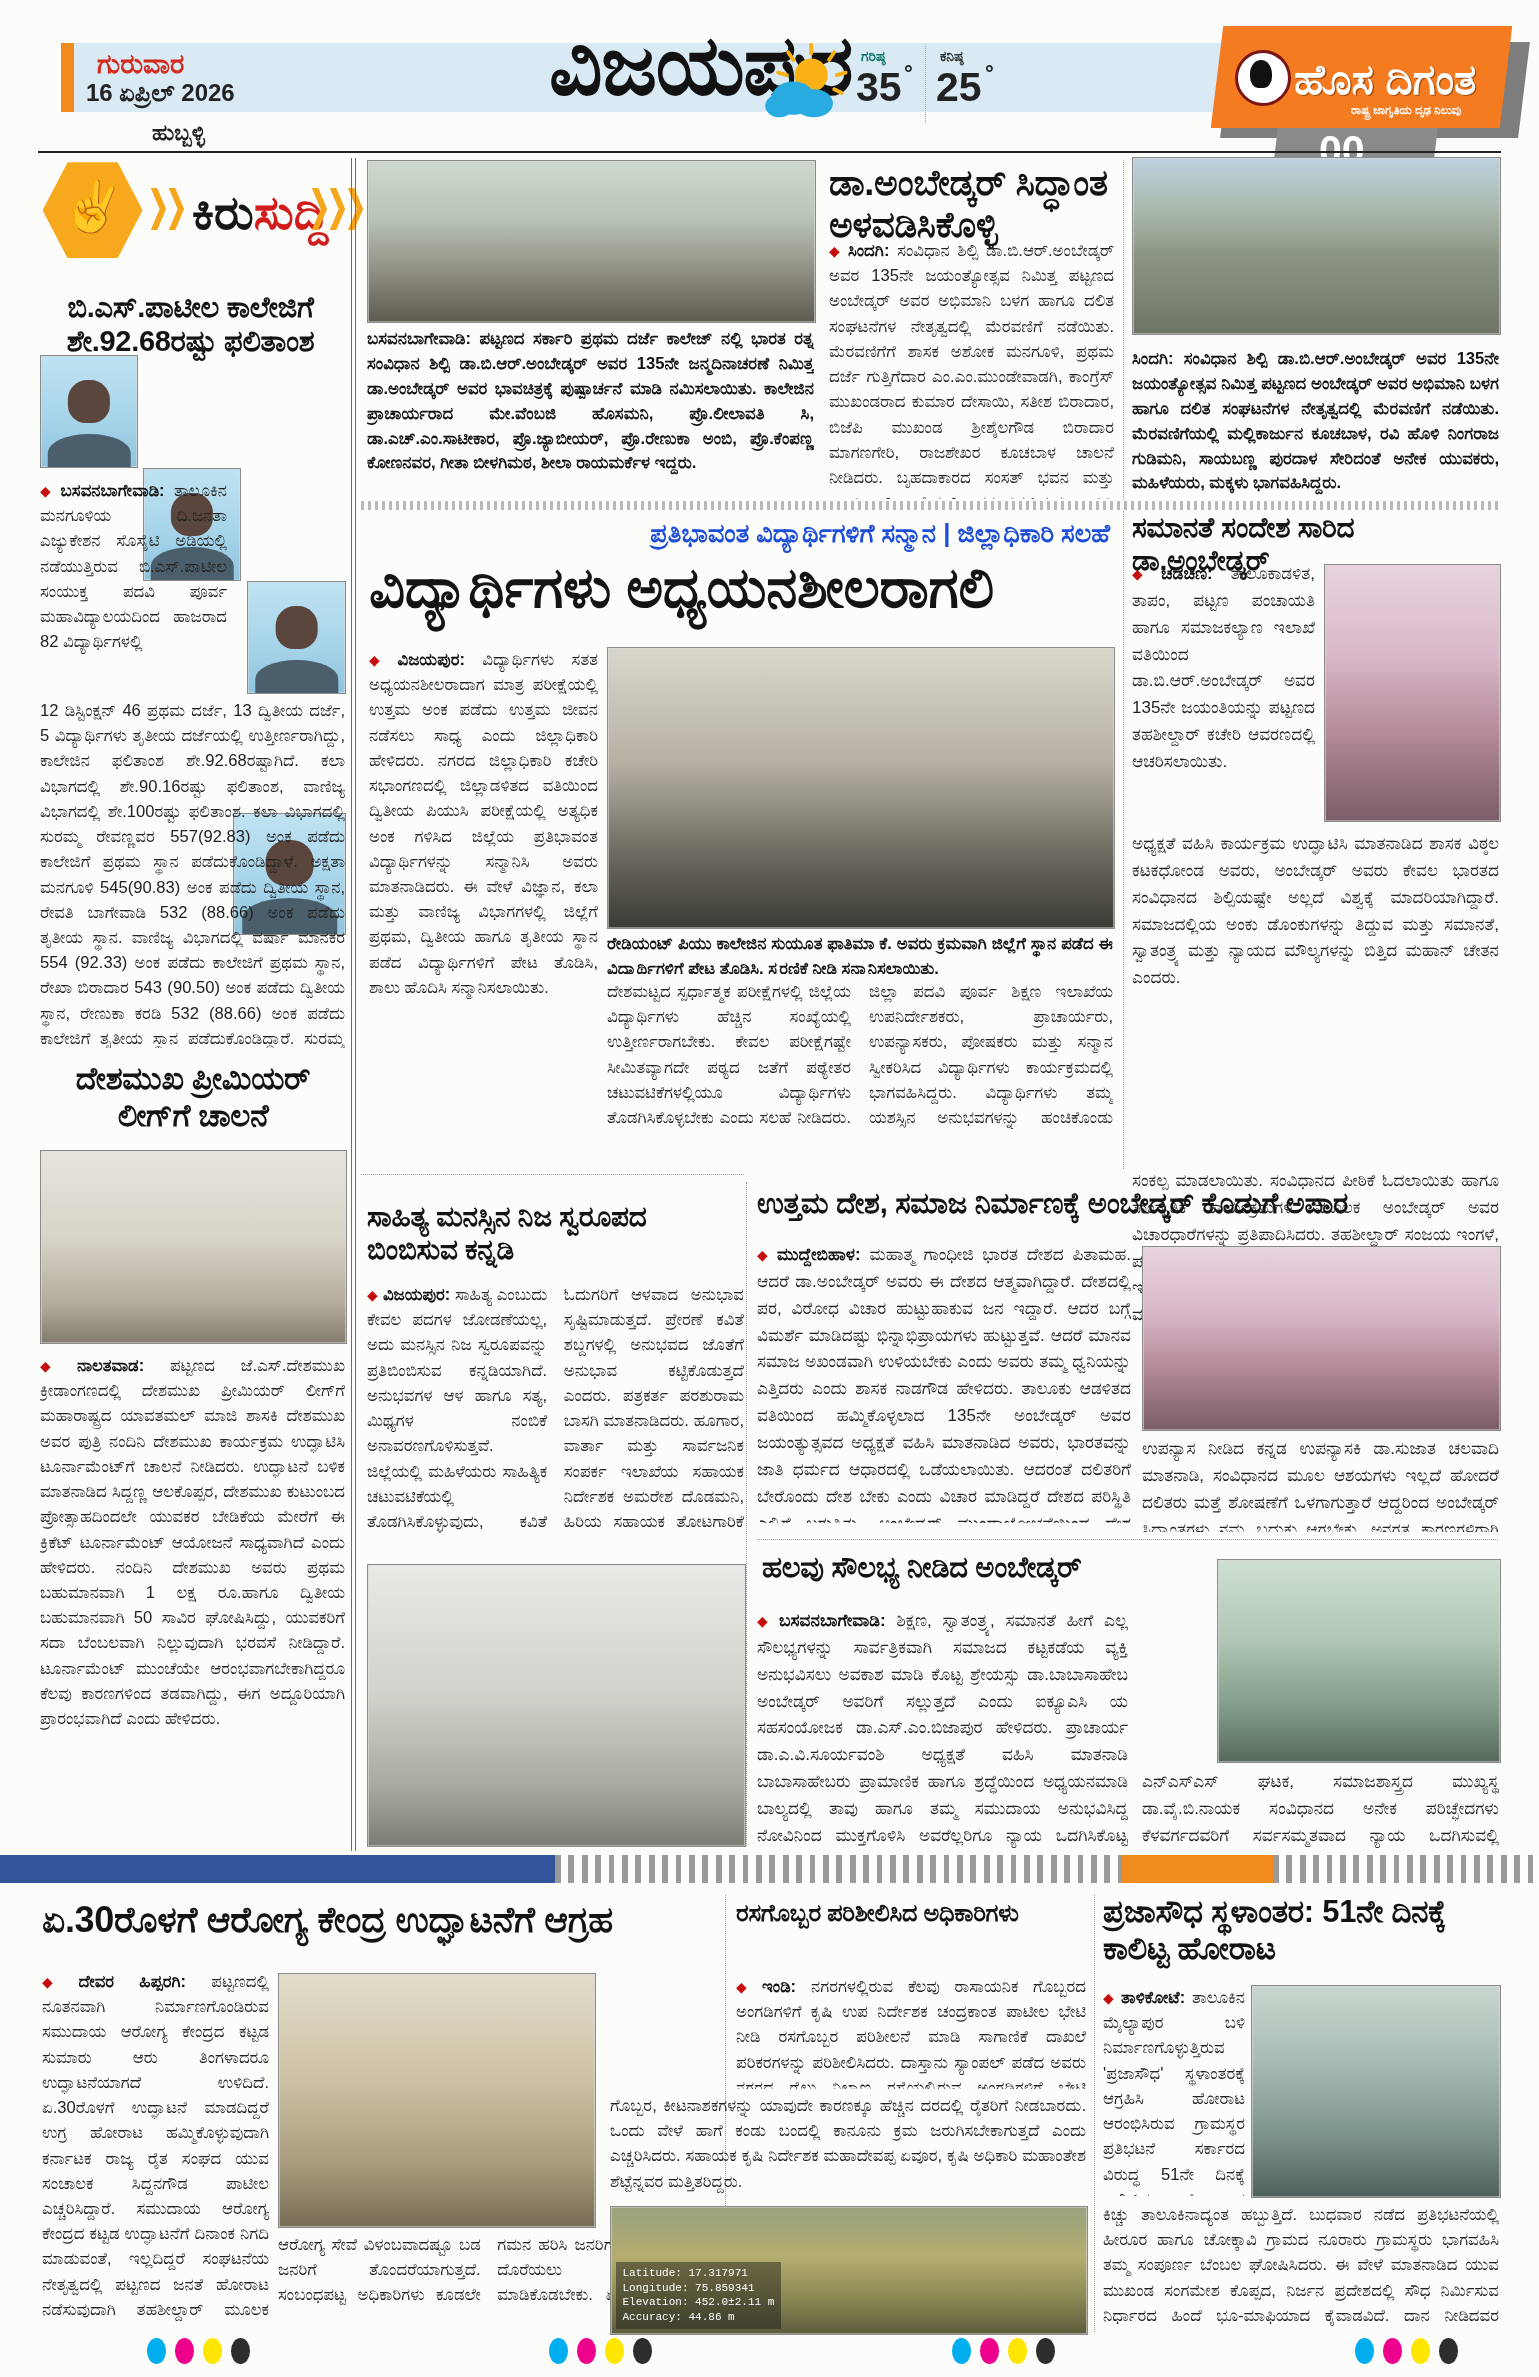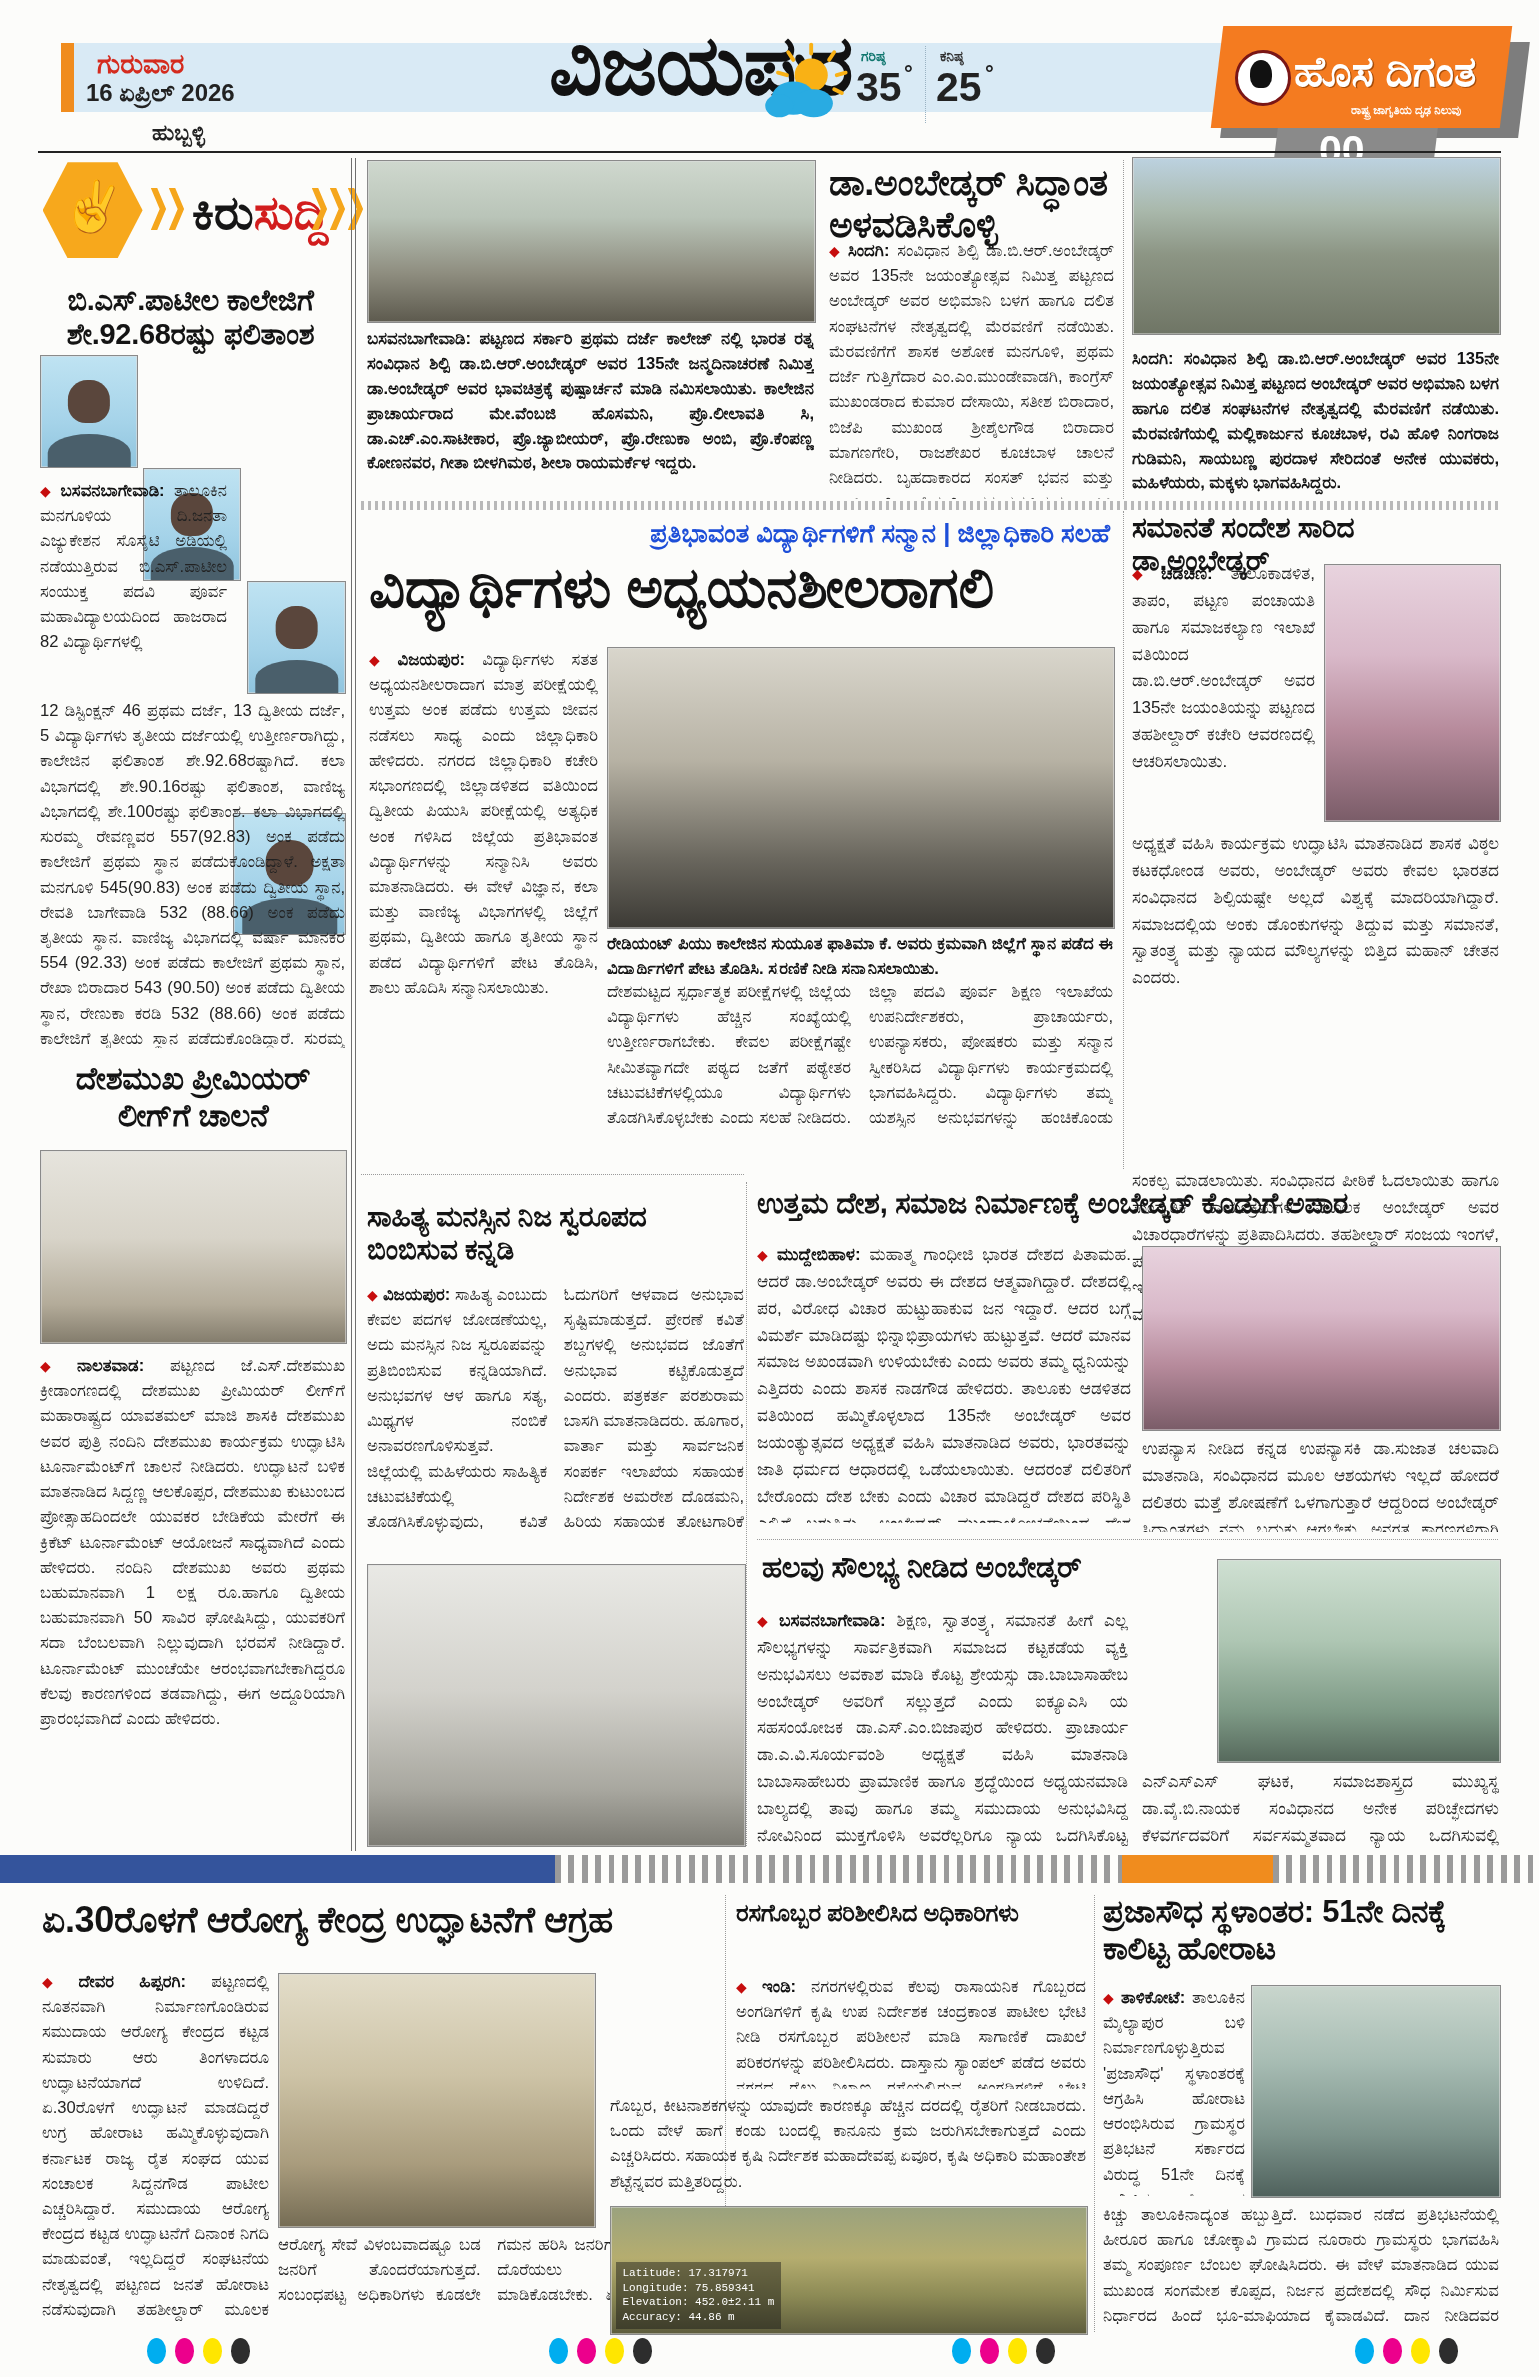--- a/index.html
+++ b/index.html
@@ -75,21 +75,21 @@
     <div class="abs" style="left:176px;top:22px;font-size:41px;font-weight:900;color:#222;">25</div>
     <div class="abs" style="left:225px;top:19px;font-size:22px;font-weight:900;color:#222;">°</div>
   </div>
 
   <div class="abs" style="left:1217px;top:25.6px;width:319px;height:134px;">
     <div class="abs" style="left:9px;top:16.6px;width:298px;height:96px;background:#7d7d7d;transform:skewX(-7deg);"></div>
     <div class="abs" style="left:0;top:0;width:289px;height:102px;background:#f47b20;transform:skewX(-7deg);"></div>
     <div class="abs" style="left:18px;top:24px;width:50px;height:50px;border-radius:50%;background:#fff;border:3.8px solid #7a1616;">
       <div style="position:absolute;left:11.5px;top:7.7px;width:22px;height:28px;background:#111;border-radius:50% 50% 40% 40%;"></div>
     </div>
-    <div class="abs" style="left:77px;top:22px;font-size:42px;font-weight:900;color:#fff;text-shadow:1.3px 1.3px 0 #a74d0a;">ಹೊಸ ದಿಗಂತ</div>
+    <div class="abs" style="left:77px;top:30px;font-size:42px;font-weight:900;color:#fff;text-shadow:1.3px 1.3px 0 #a74d0a;">ಹೊಸ ದಿಗಂತ</div>
     <div class="abs" style="left:134px;top:78px;font-size:11.5px;font-weight:700;color:#fff;">ರಾಷ್ಟ್ರ ಜಾಗೃತಿಯ ದೃಢ ನಿಲುವು</div>
     <div class="abs" style="left:58px;top:102px;width:160px;height:46px;background:#8a8a8a;transform:skewX(-7deg);"></div>
     <div class="abs" style="left:102px;top:101px;font-size:41px;font-weight:900;color:#fff;">00</div>
   </div>
 
   <div class="abs" style="left:38px;top:151px;width:1463px;height:1.9px;background:#222;"></div>
 
   <div class="abs" style="left:40px;top:161px;width:307px;height:109px;">
     <div class="abs" style="left:2.6px;top:1.3px;width:100px;height:96px;background:#f7a81c;clip-path:polygon(25% 0,75% 0,100% 50%,75% 100%,25% 100%,0 50%);">
       <span style="position:absolute;left:50%;top:50%;transform:translate(-50%,-54%) rotate(12deg);font-size:50px;color:#111;">✌</span>
@@ -97,21 +97,21 @@
     <span class="chev" style="position:absolute;left:107px;top:27px;"></span>
     <span class="chev" style="position:absolute;left:125px;top:27px;"></span>
     <div class="abs" style="left:152px;top:24px;font-size:47px;font-weight:900;">
       <span style="color:#161616;">ಕಿರು</span><span style="color:#d21d1d;">ಸುದ್ದಿ</span>
     </div>
     <span class="chev" style="position:absolute;left:268px;top:27px;"></span>
     <span class="chev" style="position:absolute;left:286px;top:27px;"></span>
     <span class="chev" style="position:absolute;left:304px;top:27px;"></span>
   </div>
 
-  <div class="abs headline" style="left:46px;top:283px;width:289px;font-size:29px;text-align:center;">ಬಿ.ಎಸ್.ಪಾಟೀಲ ಕಾಲೇಜಿಗೆ ಶೇ.92.68ರಷ್ಟು ಫಲಿತಾಂಶ</div>
+  <div class="abs headline" style="left:46px;top:290px;width:289px;font-size:29px;text-align:center;">ಬಿ.ಎಸ್.ಪಾಟೀಲ ಕಾಲೇಜಿಗೆ ಶೇ.92.68ರಷ್ಟು ಫಲಿತಾಂಶ</div>
 
   <div class="abs photo headshot" style="left:40px;top:355px;width:96px;height:111px;">
     <div class="hd"></div>
       <div class="sh"></div>
     </div>
   <div class="abs photo headshot" style="left:143px;top:355px;width:96px;height:111px;">
     <div class="hd"></div>
       <div class="sh"></div>
     </div>
   <div class="abs photo headshot" style="left:247px;top:355px;width:97px;height:111px;">

